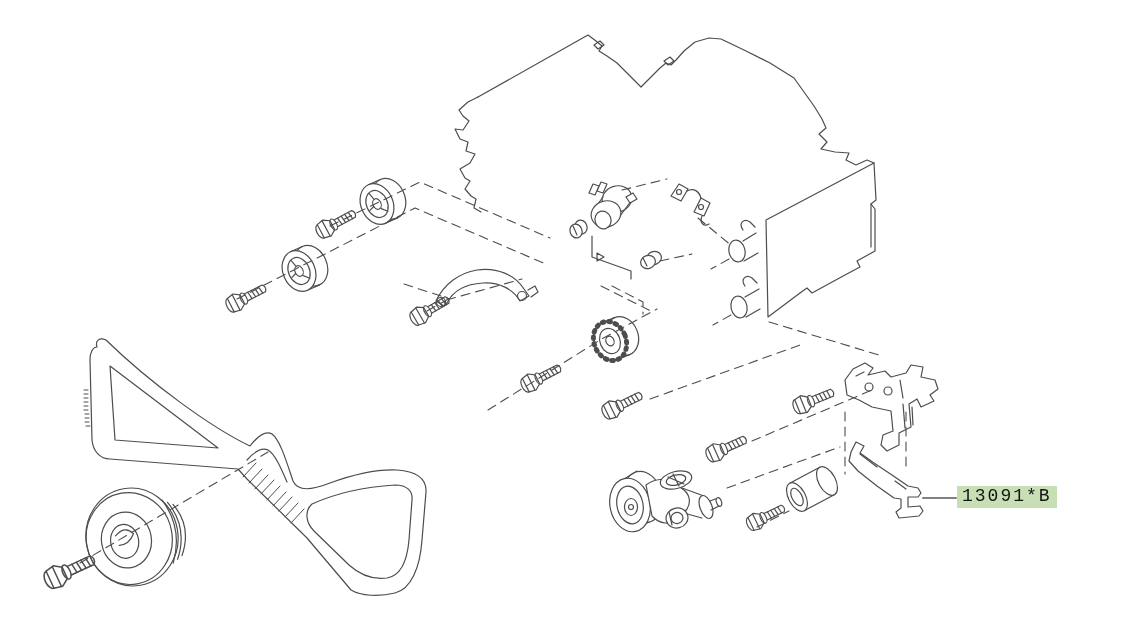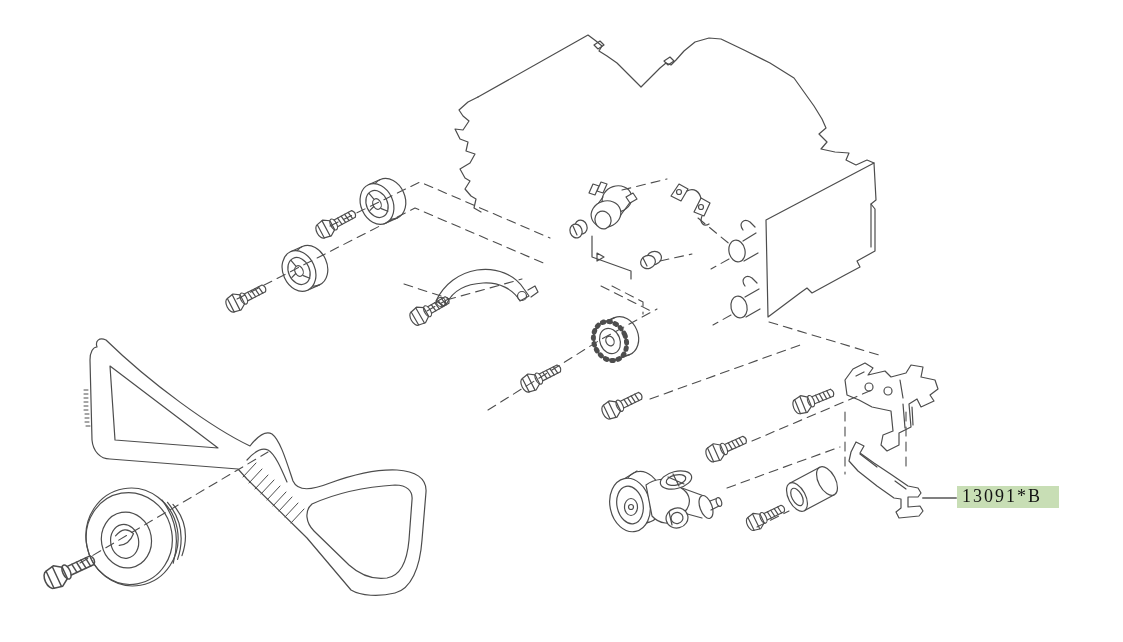--- a/index.html
+++ b/index.html
@@ -8,23 +8,23 @@
     --highlight:#c8deb5;
     --label-ink:#141414;
     --bg:#ffffff;
   }
   html,body{margin:0;padding:0;background:var(--bg);}
   .canvas{position:relative;width:1123px;height:642px;background:var(--bg);overflow:hidden;}
   .canvas svg{position:absolute;left:0;top:0;}
   .part-label{
     position:absolute;left:957px;top:486px;
     background:var(--highlight);color:var(--label-ink);
-    font-family:Liberation Serif, serif;
+    font-family:Liberation Mono, monospace;
     font-size:18px;line-height:21px;letter-spacing:2px;
-    padding:0 17px 1px 5px;white-space:nowrap;cursor:pointer;
+    padding:0 5px 1px 5px;white-space:nowrap;cursor:pointer;
   }
 </style>
 </head>
 <body>
 
 <div class="canvas">
 <svg width="1123" height="642" viewBox="0 0 1123 642">
   <defs>
     <g id="bolt">
       <ellipse cx="-7" cy="0" rx="4" ry="7.5"></ellipse>

